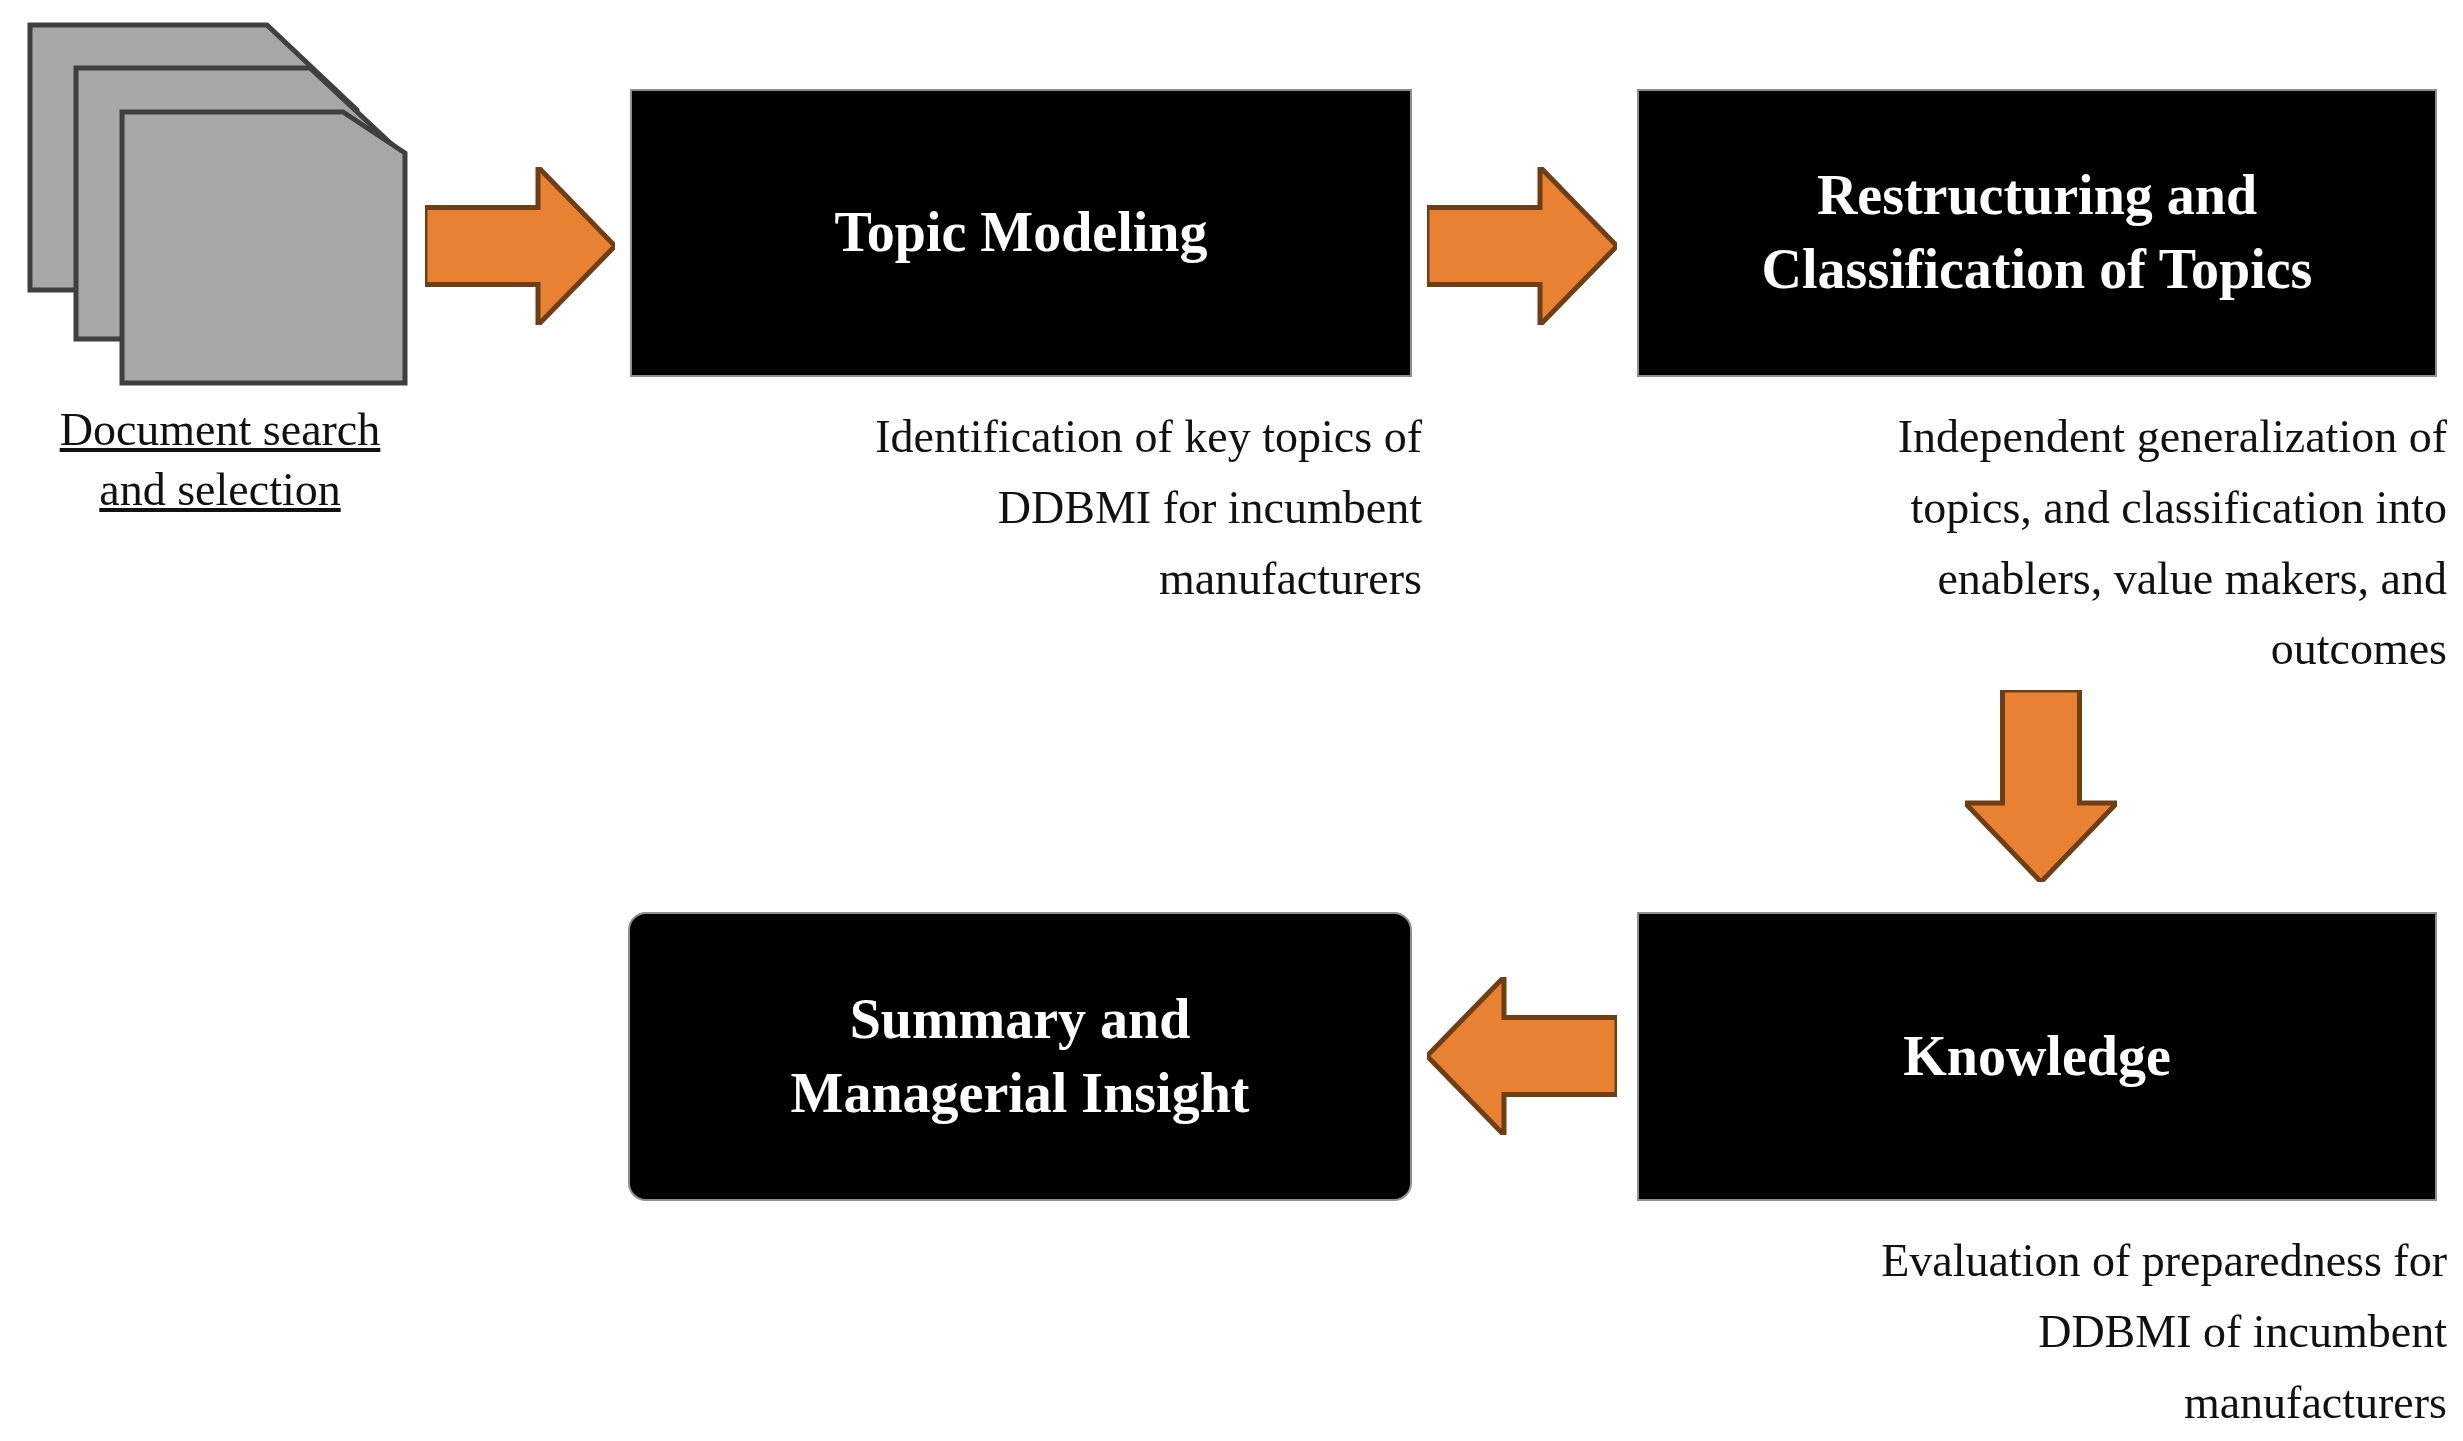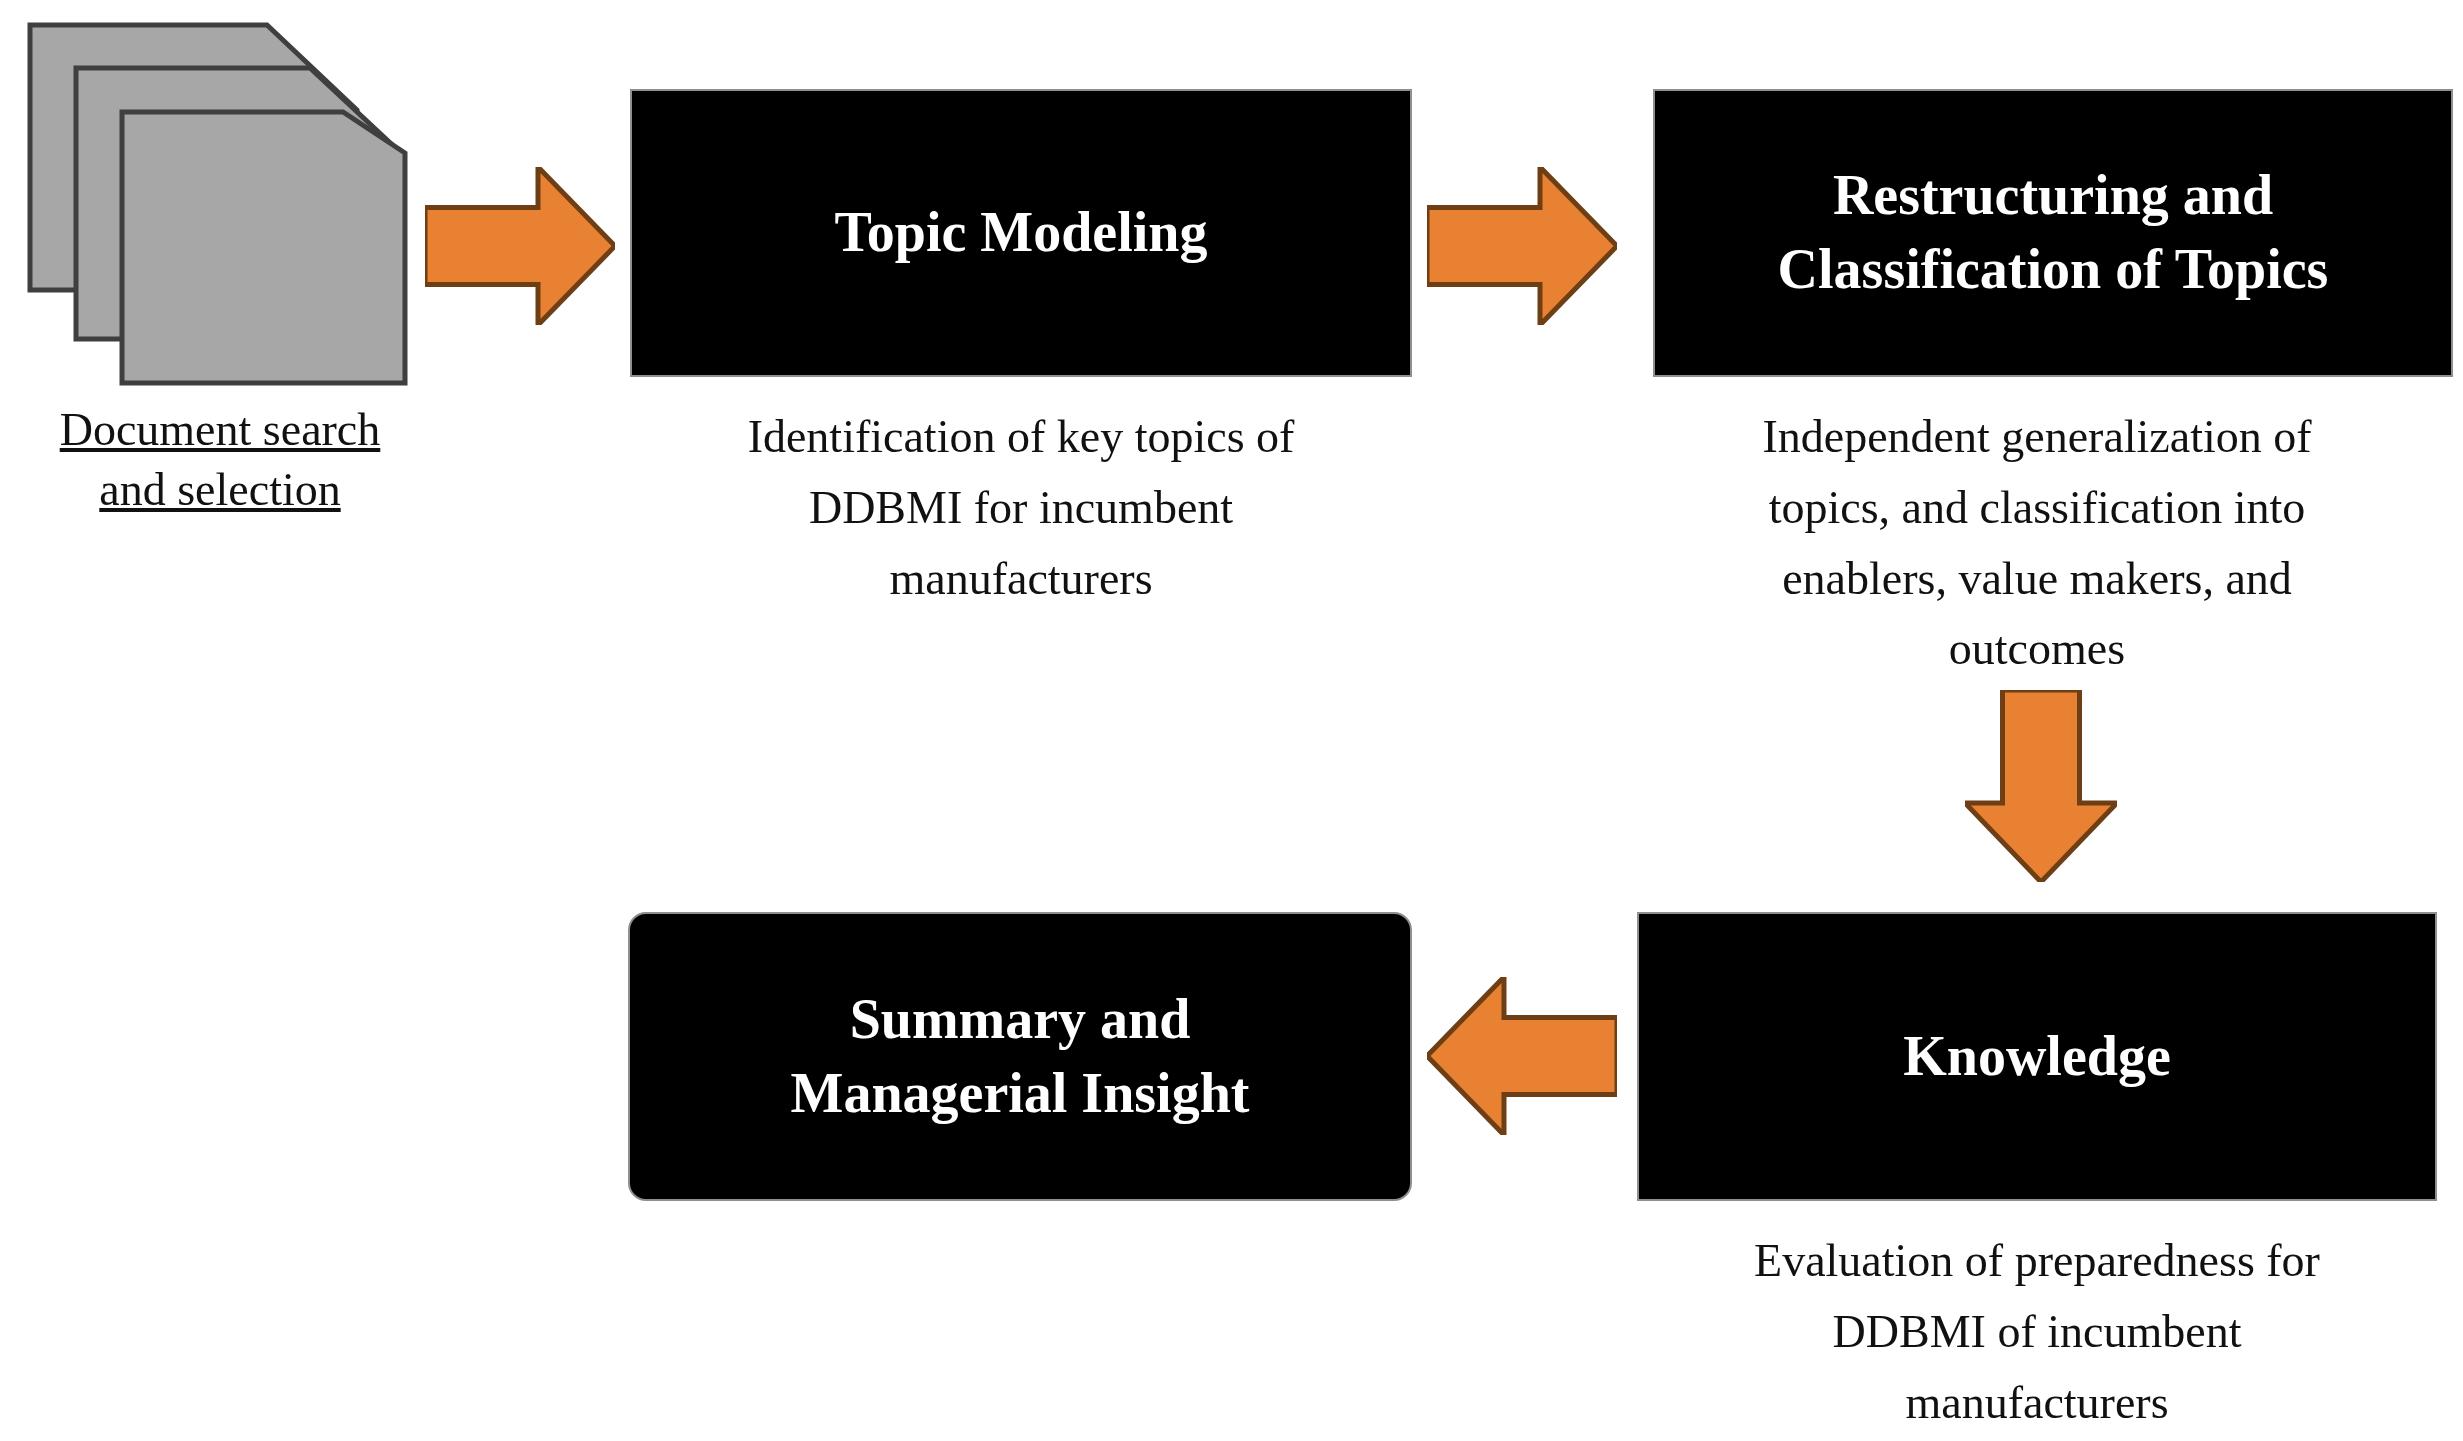--- a/index.html
+++ b/index.html
@@ -10,26 +10,26 @@
     color:var(--label-text,#111111);
   }
   .node {
     position:absolute; box-sizing:border-box;
     background:var(--node-fill,#000000); color:var(--node-text,#ffffff);
     border:2px solid #8f8f8f;
     display:flex; flex-direction:column; align-items:center; justify-content:center;
     text-align:center; font-weight:bold; font-size:56px; line-height:1.32;
   }
   #node-topic      { left:630px;  top:89px;  width:782px; height:288px;align-items:center; }
-  #node-restruct   { left:1637px; top:89px;  width:800px; height:288px;margin-left:16px; }
+  #node-restruct   { left:1637px; top:89px;  width:800px; height:288px; }
   #node-knowledge  { left:1637px; top:912px; width:800px; height:289px;gap:11px; }
   #node-summary    { left:628px;  top:912px; width:784px; height:289px;border-radius:18px; }
 
   .desc {
-    position:absolute; text-align:center;
+    position:absolute; text-align:right;
     font-size:46px; line-height:1.54; color:var(--label-text,#111111);
   }
   #desc-topic     { left:620px;  top:402px;  width:802px; }
   #desc-restruct  { left:1627px; top:402px;  width:820px; }
   #desc-knowledge { left:1627px; top:1226px; width:820px; }
 
   .caption {
     position:absolute; left:0px; top:400px; width:440px; text-align:center;
     font-size:46px; line-height:1.3; color:var(--label-text,#111111);text-decoration:underline;
   }

